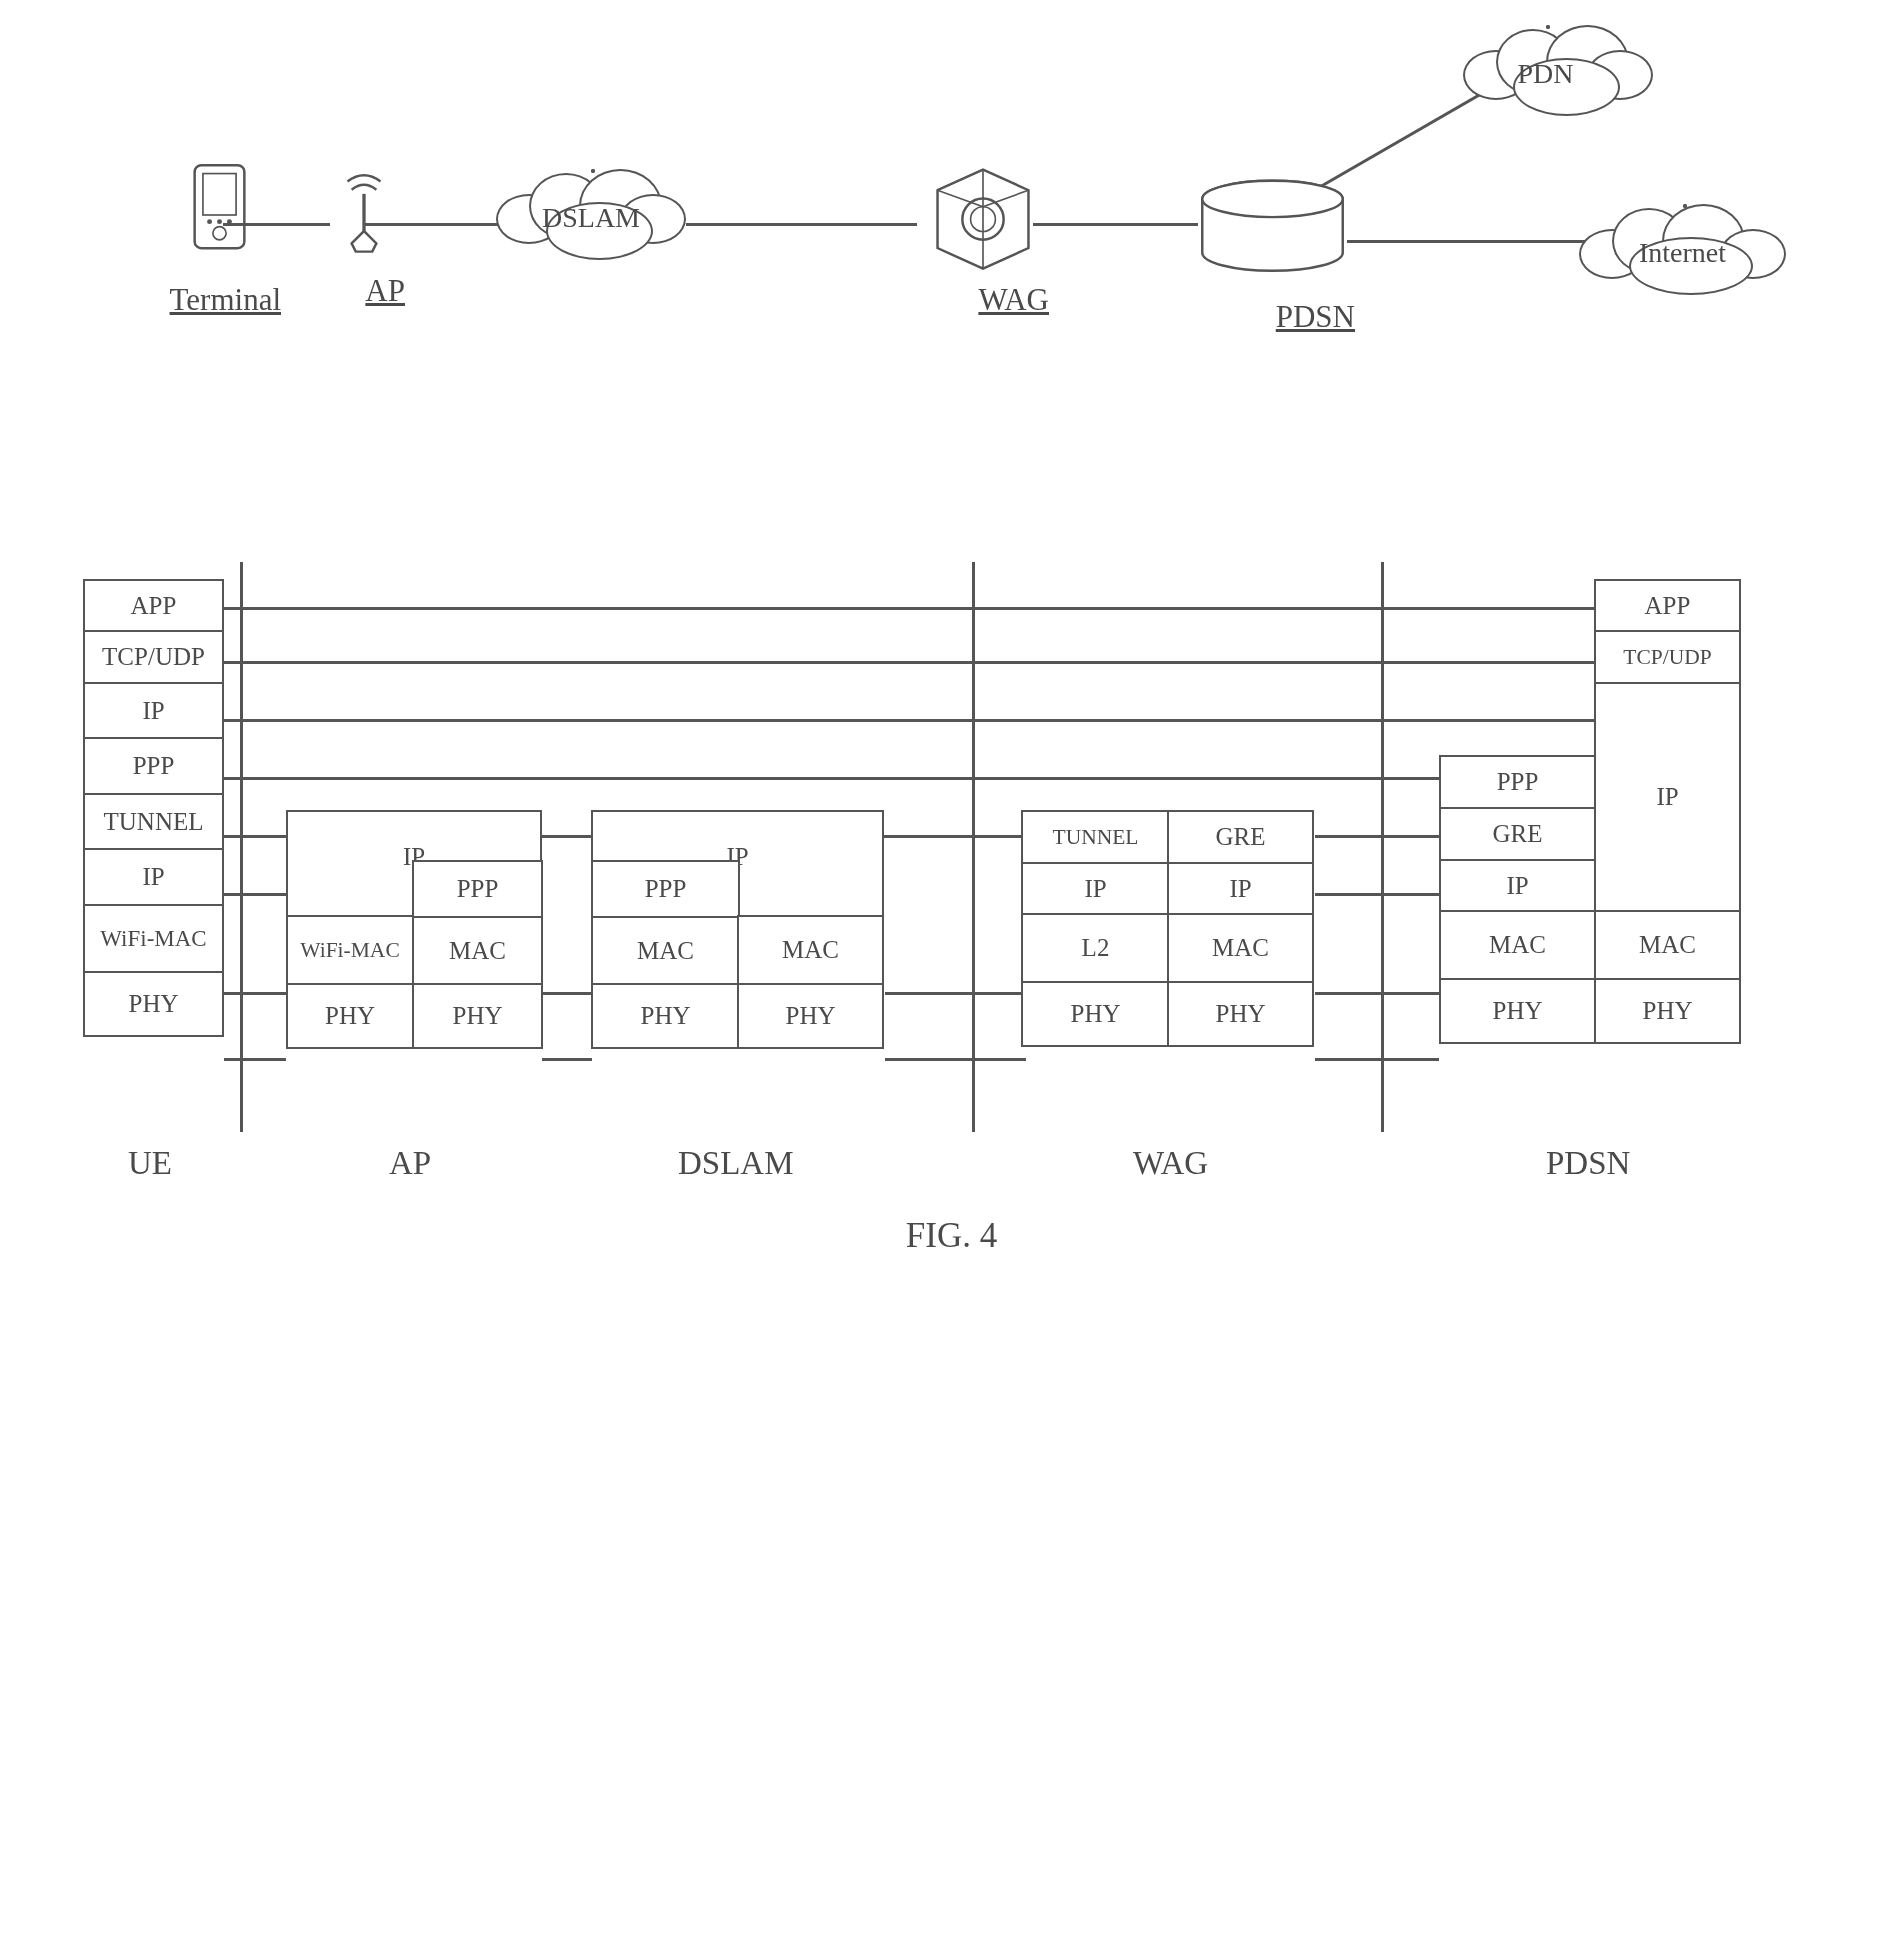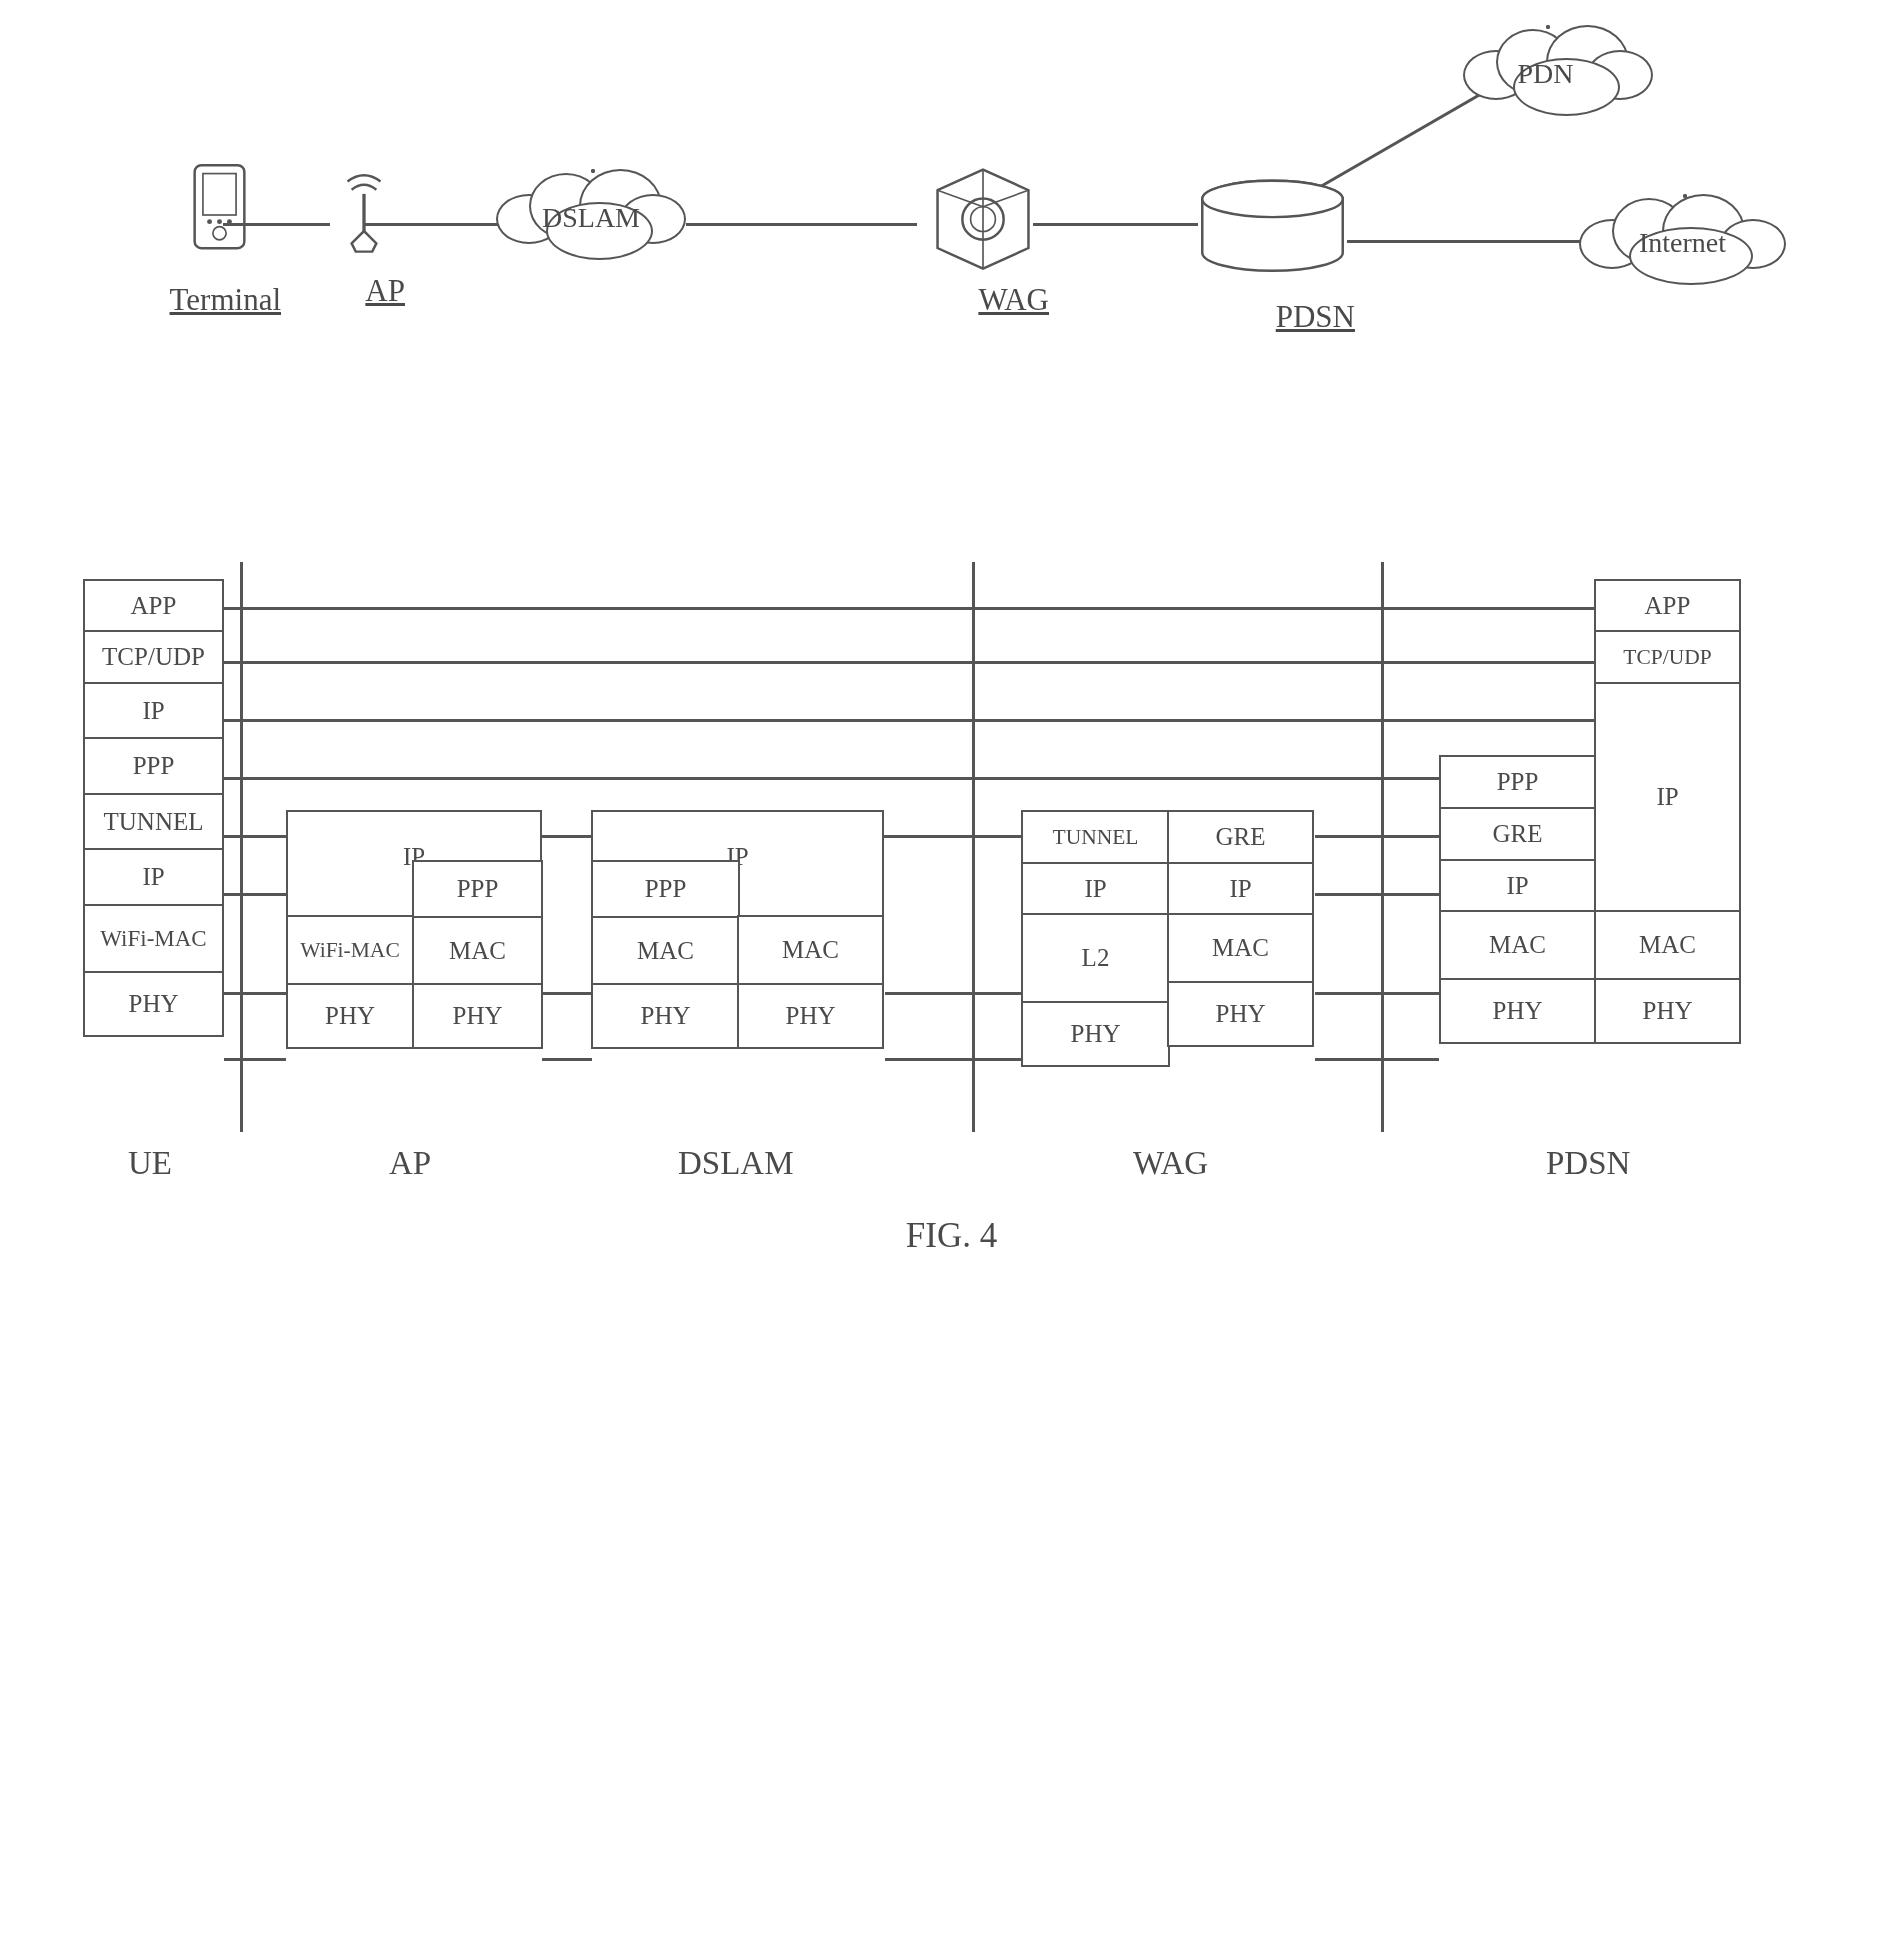--- a/index.html
+++ b/index.html
@@ -135,21 +135,21 @@
       <div class="cloud" style="width:165px;height:91px">
         <span class="cb cb1"></span>
           <span class="cb cb2"></span>
           <span class="cb cb3"></span>
           <span class="cb cb4"></span>
           <span class="cb cb5"></span>
         <div class="label">PDN</div>
       </div>
     </div>
 
-    <div class="node" style="left:1422px; top:161px">
+    <div class="node" style="left:1422px; top:171px">
       <div class="cloud" style="width:207px;height:107px">
         <span class="cb cb1"></span>
           <span class="cb cb2"></span>
           <span class="cb cb3"></span>
           <span class="cb cb4" style="left:141px"></span>
           <span class="cb cb5" style="width:124px"></span>
         <div class="label">Internet</div>
       </div>
     </div>
 
@@ -218,21 +218,21 @@
       <div style="position:absolute; left:146px; top:105px; width:147px">
         <div class="box" style="height:70px">MAC</div>
         <div class="box" style="height:66px; margin-top:-2.5px">PHY</div>
       </div>
     </div>
 
     <div style="position:absolute; left:938px; top:248px; width:293px">
       <div style="position:absolute; left:0; top:0; width:149px">
         <div class="box" style="height:54px; font-size:21.5px">TUNNEL</div>
         <div class="box" style="height:54px; margin-top:-2.5px">IP</div>
-        <div class="box" style="height:90px; margin-top:-2.5px">L2</div>
+        <div class="box" style="height:70px; margin-top:-2.5px">L2</div>
         <div class="box" style="height:66px; margin-top:-2.5px">PHY</div>
       </div>
       <div style="position:absolute; left:146px; top:0; width:147px">
         <div class="box" style="height:54px">GRE</div>
         <div class="box" style="height:54px; margin-top:-2.5px">IP</div>
         <div class="box" style="height:70px; margin-top:-2.5px">MAC</div>
         <div class="box" style="height:66px; margin-top:-2.5px">PHY</div>
       </div>
     </div>
 

